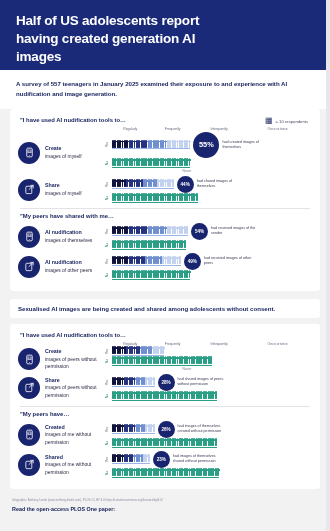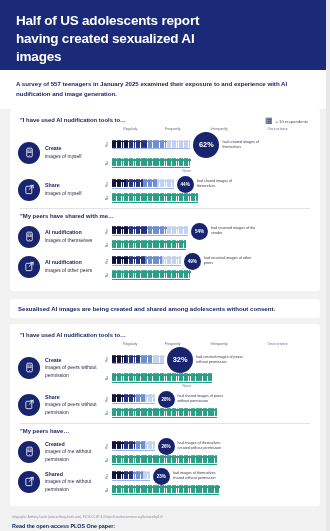--- a/index.html
+++ b/index.html
@@ -140,21 +140,21 @@
     position: absolute; right: 0; top: 0; width: 4px; height: 531px;
     background: #e8e8ec;
   }
 </style>
 </head>
 <body>
 
 <div class="page">
 
   <div class="header">
-    <div class="header-title">Half of US adolescents report having created sexualized AI images</div>
+    <div class="header-title">Half of US adolescents report having created generation AI images</div>
   </div>
 
   <div class="intro">A survey of 557 teenagers in January 2025 examined their exposure to and experience with AI nudification and image generation.</div>
 
   <div class="panel">
     <div class="legend-row">
       <div class="section-q">"I have used AI nudification tools to…</div>
       <div class="legend">
         <span class="legend-glyph">▦</span>
         <span>= 10 respondents</span>
@@ -209,21 +209,21 @@
                 <div class="p" style="background: rgb(195, 210, 238);"></div>
                 <div class="p" style="background: rgb(195, 210, 238);"></div>
                 <div class="p" style="background: rgb(195, 210, 238);"></div>
                 <div class="p" style="background: rgb(195, 210, 238);"></div>
                 <div class="p" style="background: rgb(195, 210, 238);"></div>
                 <div class="p" style="background: rgb(195, 210, 238);"></div>
                 <div class="p" style="background: rgb(195, 210, 238);"></div>
                 <div class="p" style="background: rgb(195, 210, 238);"></div>
               </div>
               <div class="bubble-wrap">
-                <div class="bubble lg">62%</div>
+                <div class="bubble lg">55%</div>
                 <div class="bubble-note">had created images of themselves</div>
               </div>
             </div>
             <div class="barline">
               <div class="axis teal">No</div>
               <div class="pictos under">
                 <div class="p" style="background: rgb(43, 158, 134);"></div>
                 <div class="p" style="background: rgb(43, 158, 134);"></div>
                 <div class="p" style="background: rgb(43, 158, 134);"></div>
                 <div class="p" style="background: rgb(43, 158, 134);"></div>
@@ -573,24 +573,20 @@
                 <div class="p" style="background: rgb(111, 143, 208);"></div>
                 <div class="p" style="background: rgb(111, 143, 208);"></div>
                 <div class="p" style="background: rgb(111, 143, 208);"></div>
                 <div class="p" style="background: rgb(111, 143, 208);"></div>
                 <div class="p" style="background: rgb(195, 210, 238);"></div>
                 <div class="p" style="background: rgb(195, 210, 238);"></div>
                 <div class="p" style="background: rgb(195, 210, 238);"></div>
                 <div class="p" style="background: rgb(195, 210, 238);"></div>
                 <div class="p" style="background: rgb(195, 210, 238);"></div>
               </div>
-              <div class="bubble-wrap">
-                <div class="bubble lg">32%</div>
-                <div class="bubble-note">had created images of peers without permission</div>
-              </div>
             </div>
             <div class="barline">
               <div class="axis teal">No</div>
               <div class="pictos under">
                 <div class="p" style="background: rgb(43, 158, 134);"></div>
                 <div class="p" style="background: rgb(43, 158, 134);"></div>
                 <div class="p" style="background: rgb(43, 158, 134);"></div>
                 <div class="p" style="background: rgb(43, 158, 134);"></div>
                 <div class="p" style="background: rgb(43, 158, 134);"></div>
                 <div class="p" style="background: rgb(43, 158, 134);"></div>

